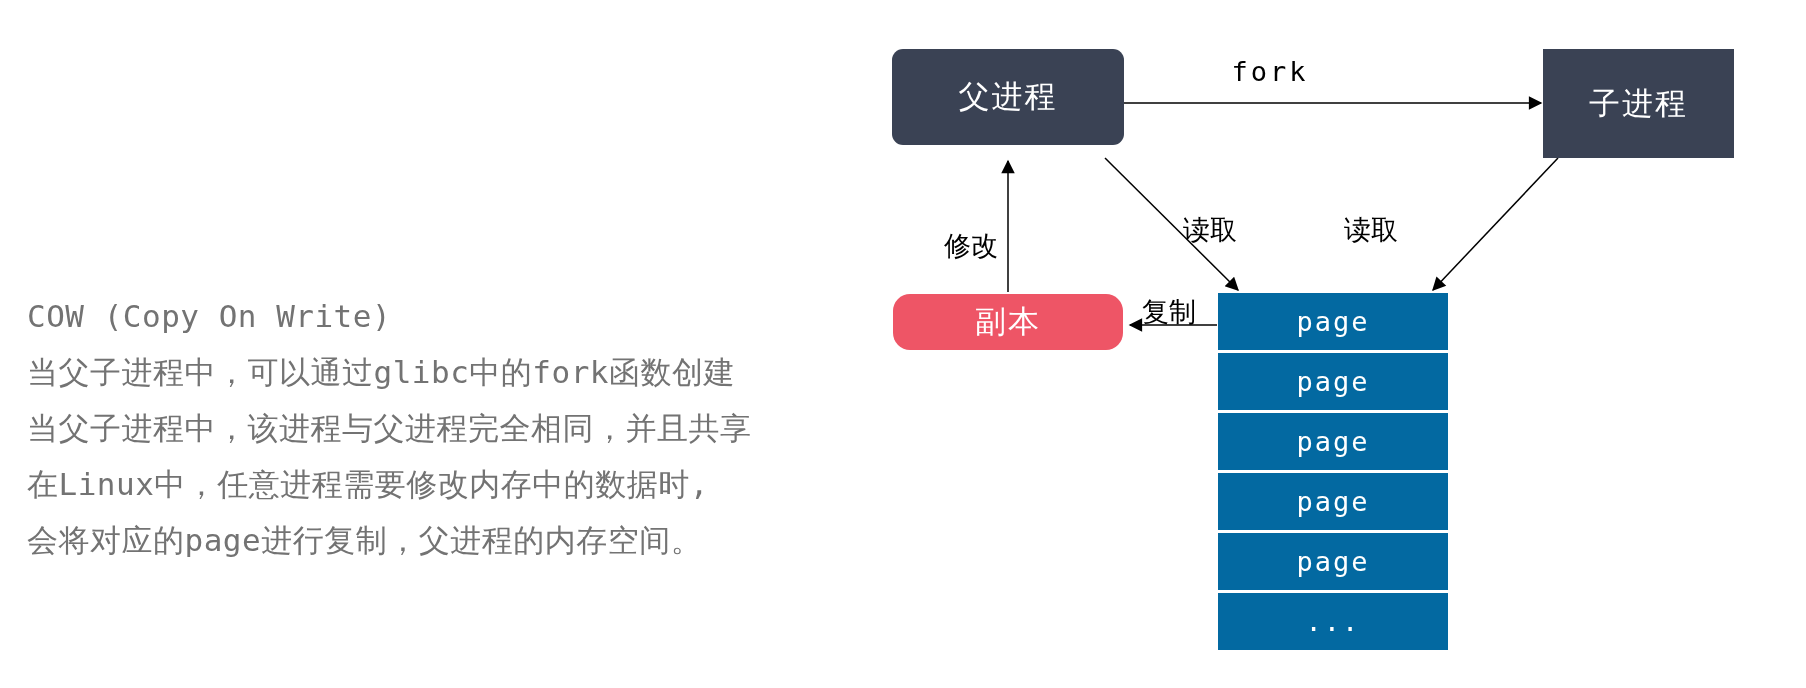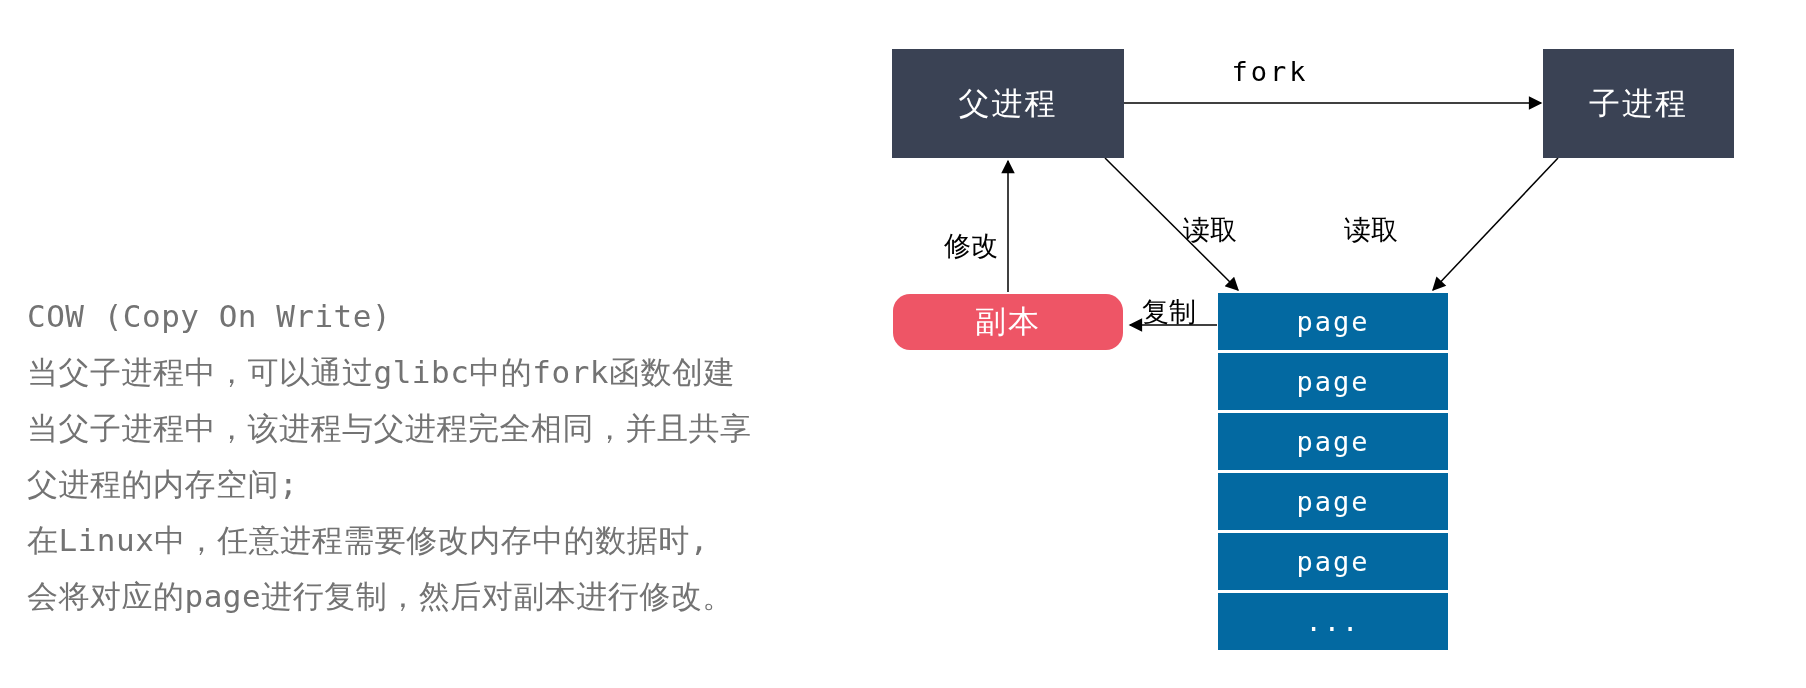--- a/index.html
+++ b/index.html
@@ -21,21 +21,21 @@
 
   
   .box{
     position:absolute;display:flex;align-items:center;justify-content:center;
     color:#ffffff;
   }
   .proc{
     background:#3a4254;font-size:31px;letter-spacing:2px;
     font-family:"Liberation Sans","DejaVu Sans",sans-serif;
   }
-  .parent{left:892px;top:49px;width:232px;height:109px;}
+  .parent{left:892px;top:49px;width:232px;height:96px;border-radius:11px;}
   .child{left:1543px;top:49px;width:191px;height:109px;}
   .copybox{
     left:893px;top:294px;width:230px;height:56px;background:#ee5566;
     font-size:31px;letter-spacing:2px;
     font-family:"Liberation Sans","DejaVu Sans",sans-serif;
     border-radius:17px;
   }
 
   
   .pages{
@@ -63,23 +63,22 @@
 </style>
 </head>
 <body>
 
 <div class="canvas">
 
   <div class="notes">
     <div class="note-line">COW (Copy On Write)</div>
     <div class="note-line">当父子进程中，可以通过glibc中的fork函数创建</div>
     <div class="note-line">当父子进程中，该进程与父进程完全相同，并且共享</div>
-    <div class="note-line">父进程的内存空间;</div>
     <div class="note-line">在Linux中，任意进程需要修改内存中的数据时,</div>
-    <div class="note-line">会将对应的page进行复制，然后对副本进行修改。</div>
+    <div class="note-line">会将对应的page进行复制，父进程的内存空间。</div>
   </div>
 
   <svg class="arrows" viewBox="0 0 1806 688">
     <defs>
       <marker id="ah" viewBox="0 0 10 10" refX="9" refY="5" markerWidth="11" markerHeight="9" orient="auto-start-reverse">
         <path d="M0,0 L10,5 L0,10 z" fill="#000000"></path>
       </marker>
     </defs>
     <line x1="1124" y1="103" x2="1541" y2="103" stroke="#000000" stroke-width="1.5" marker-end="url(#ah)"></line>
     <line x1="1008" y1="292" x2="1008" y2="161" stroke="#000000" stroke-width="1.5" marker-end="url(#ah)"></line>

